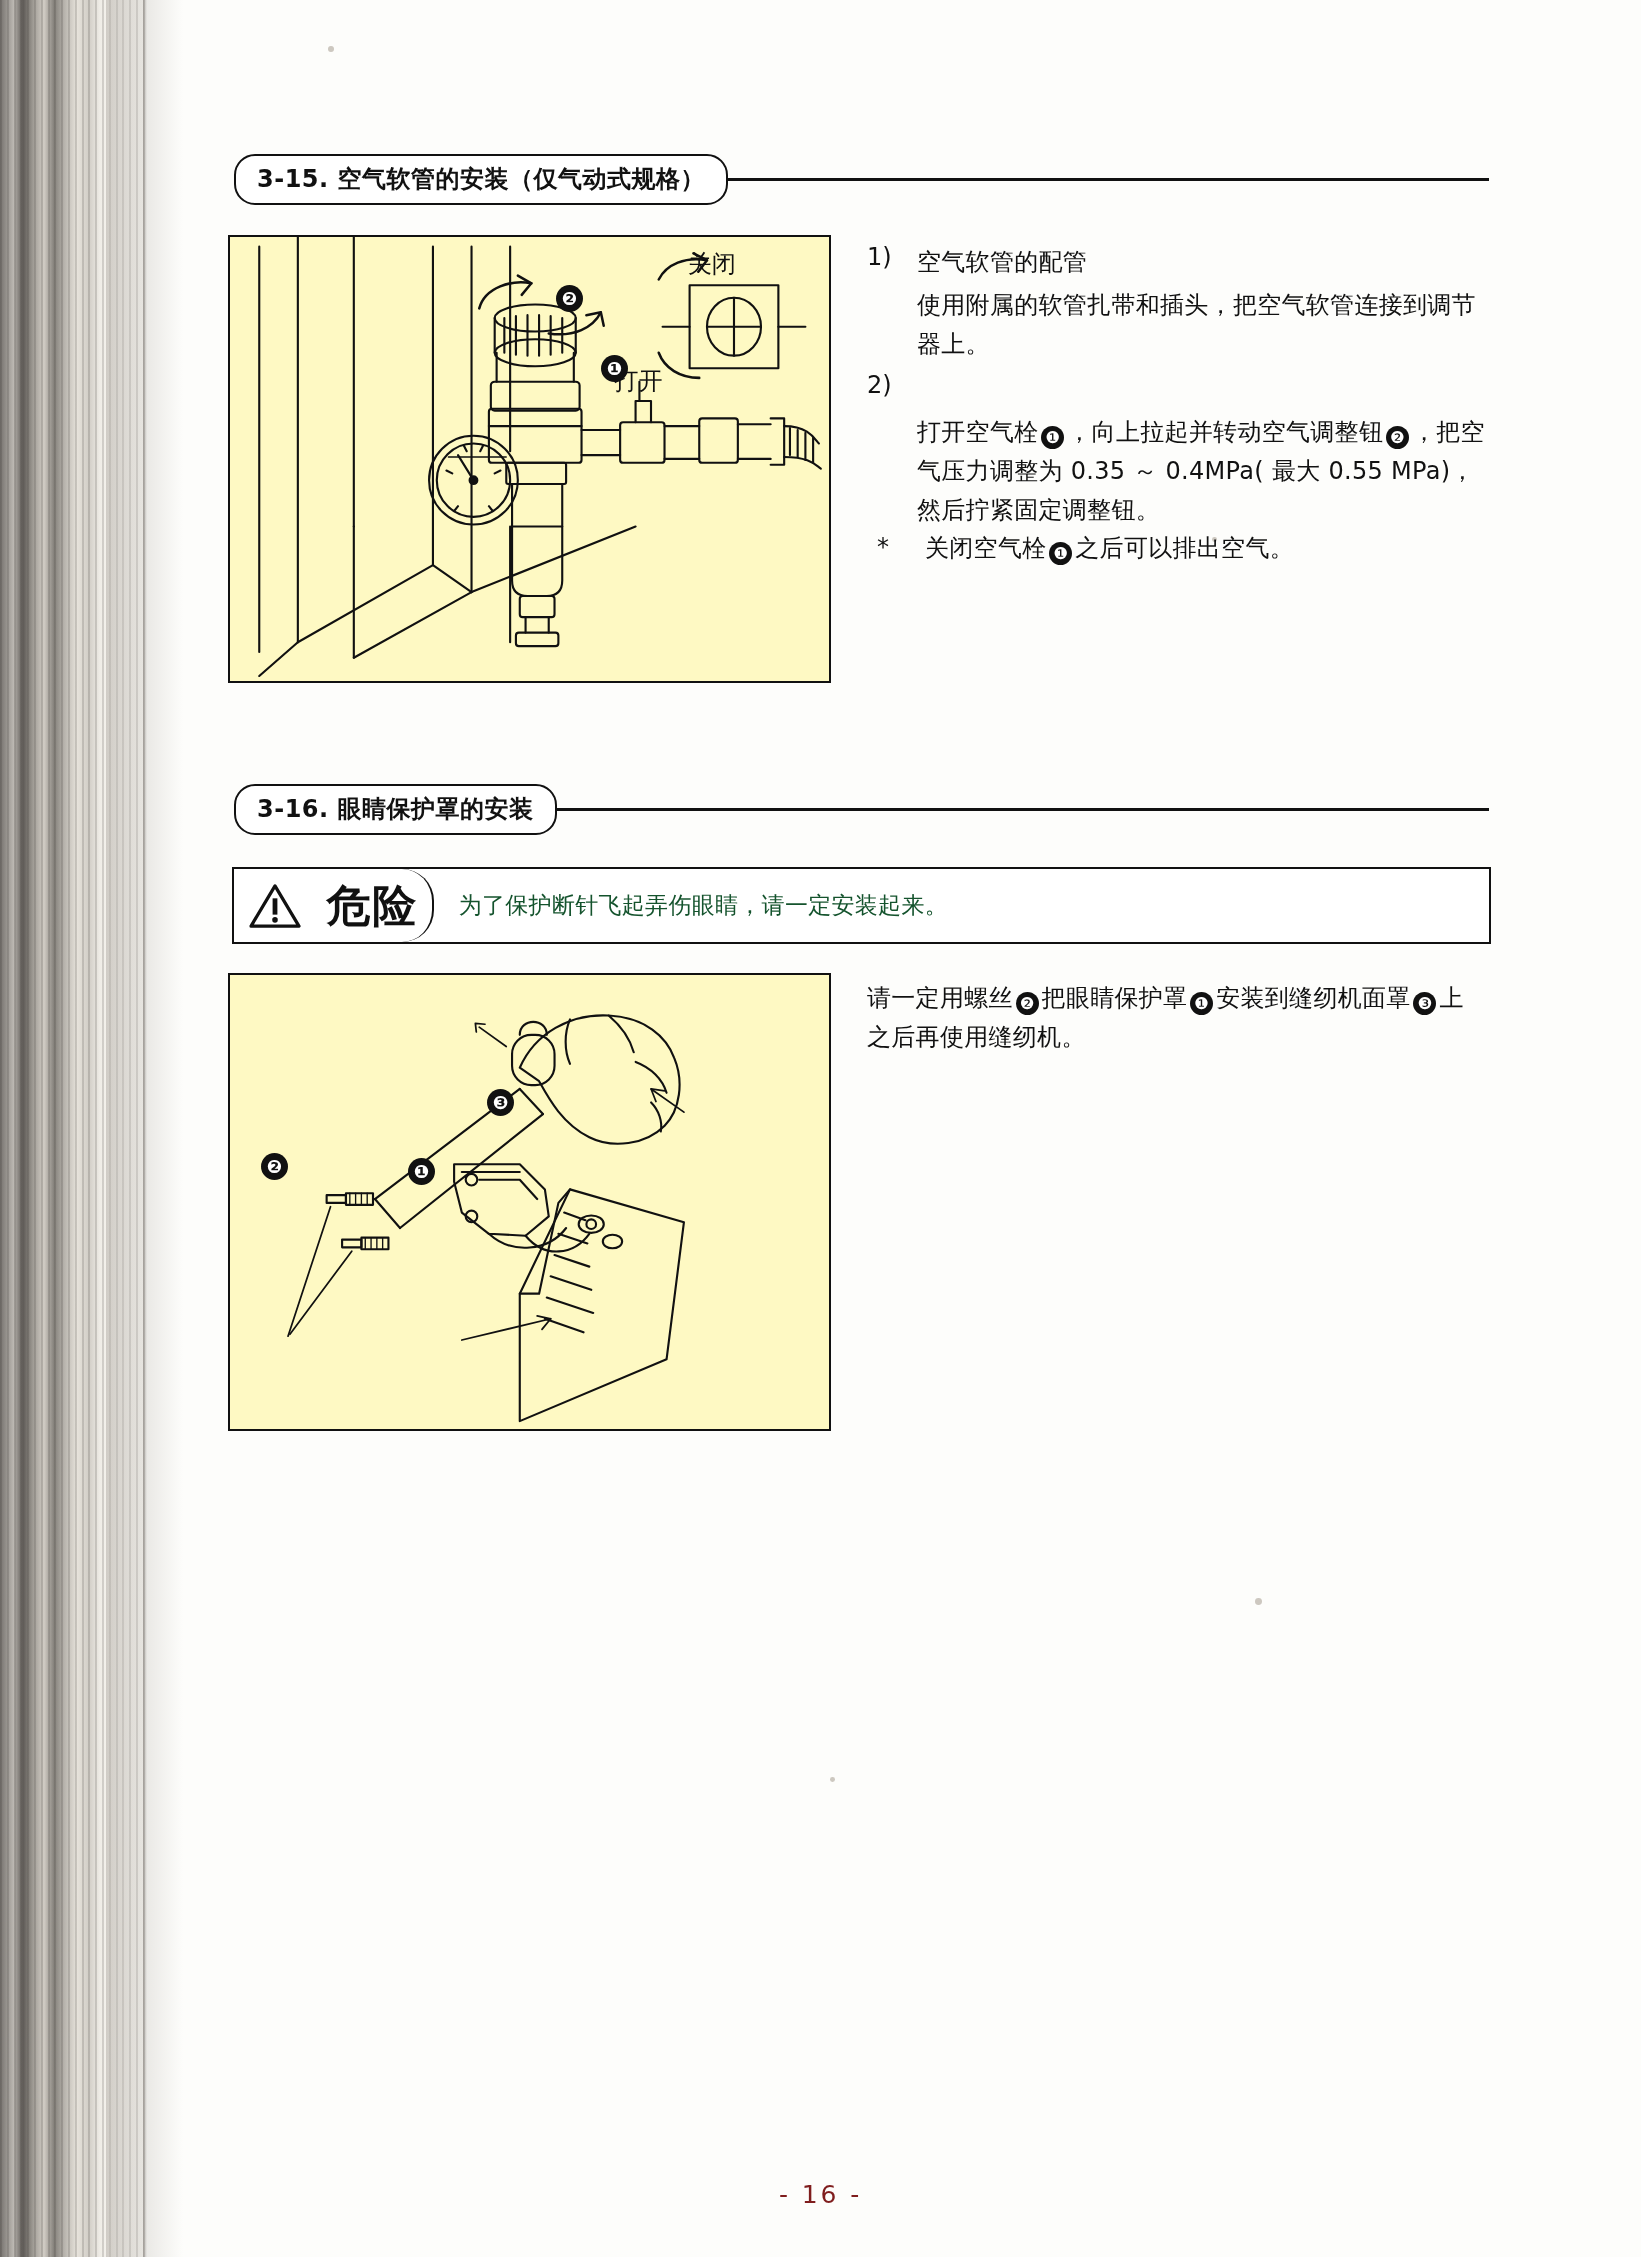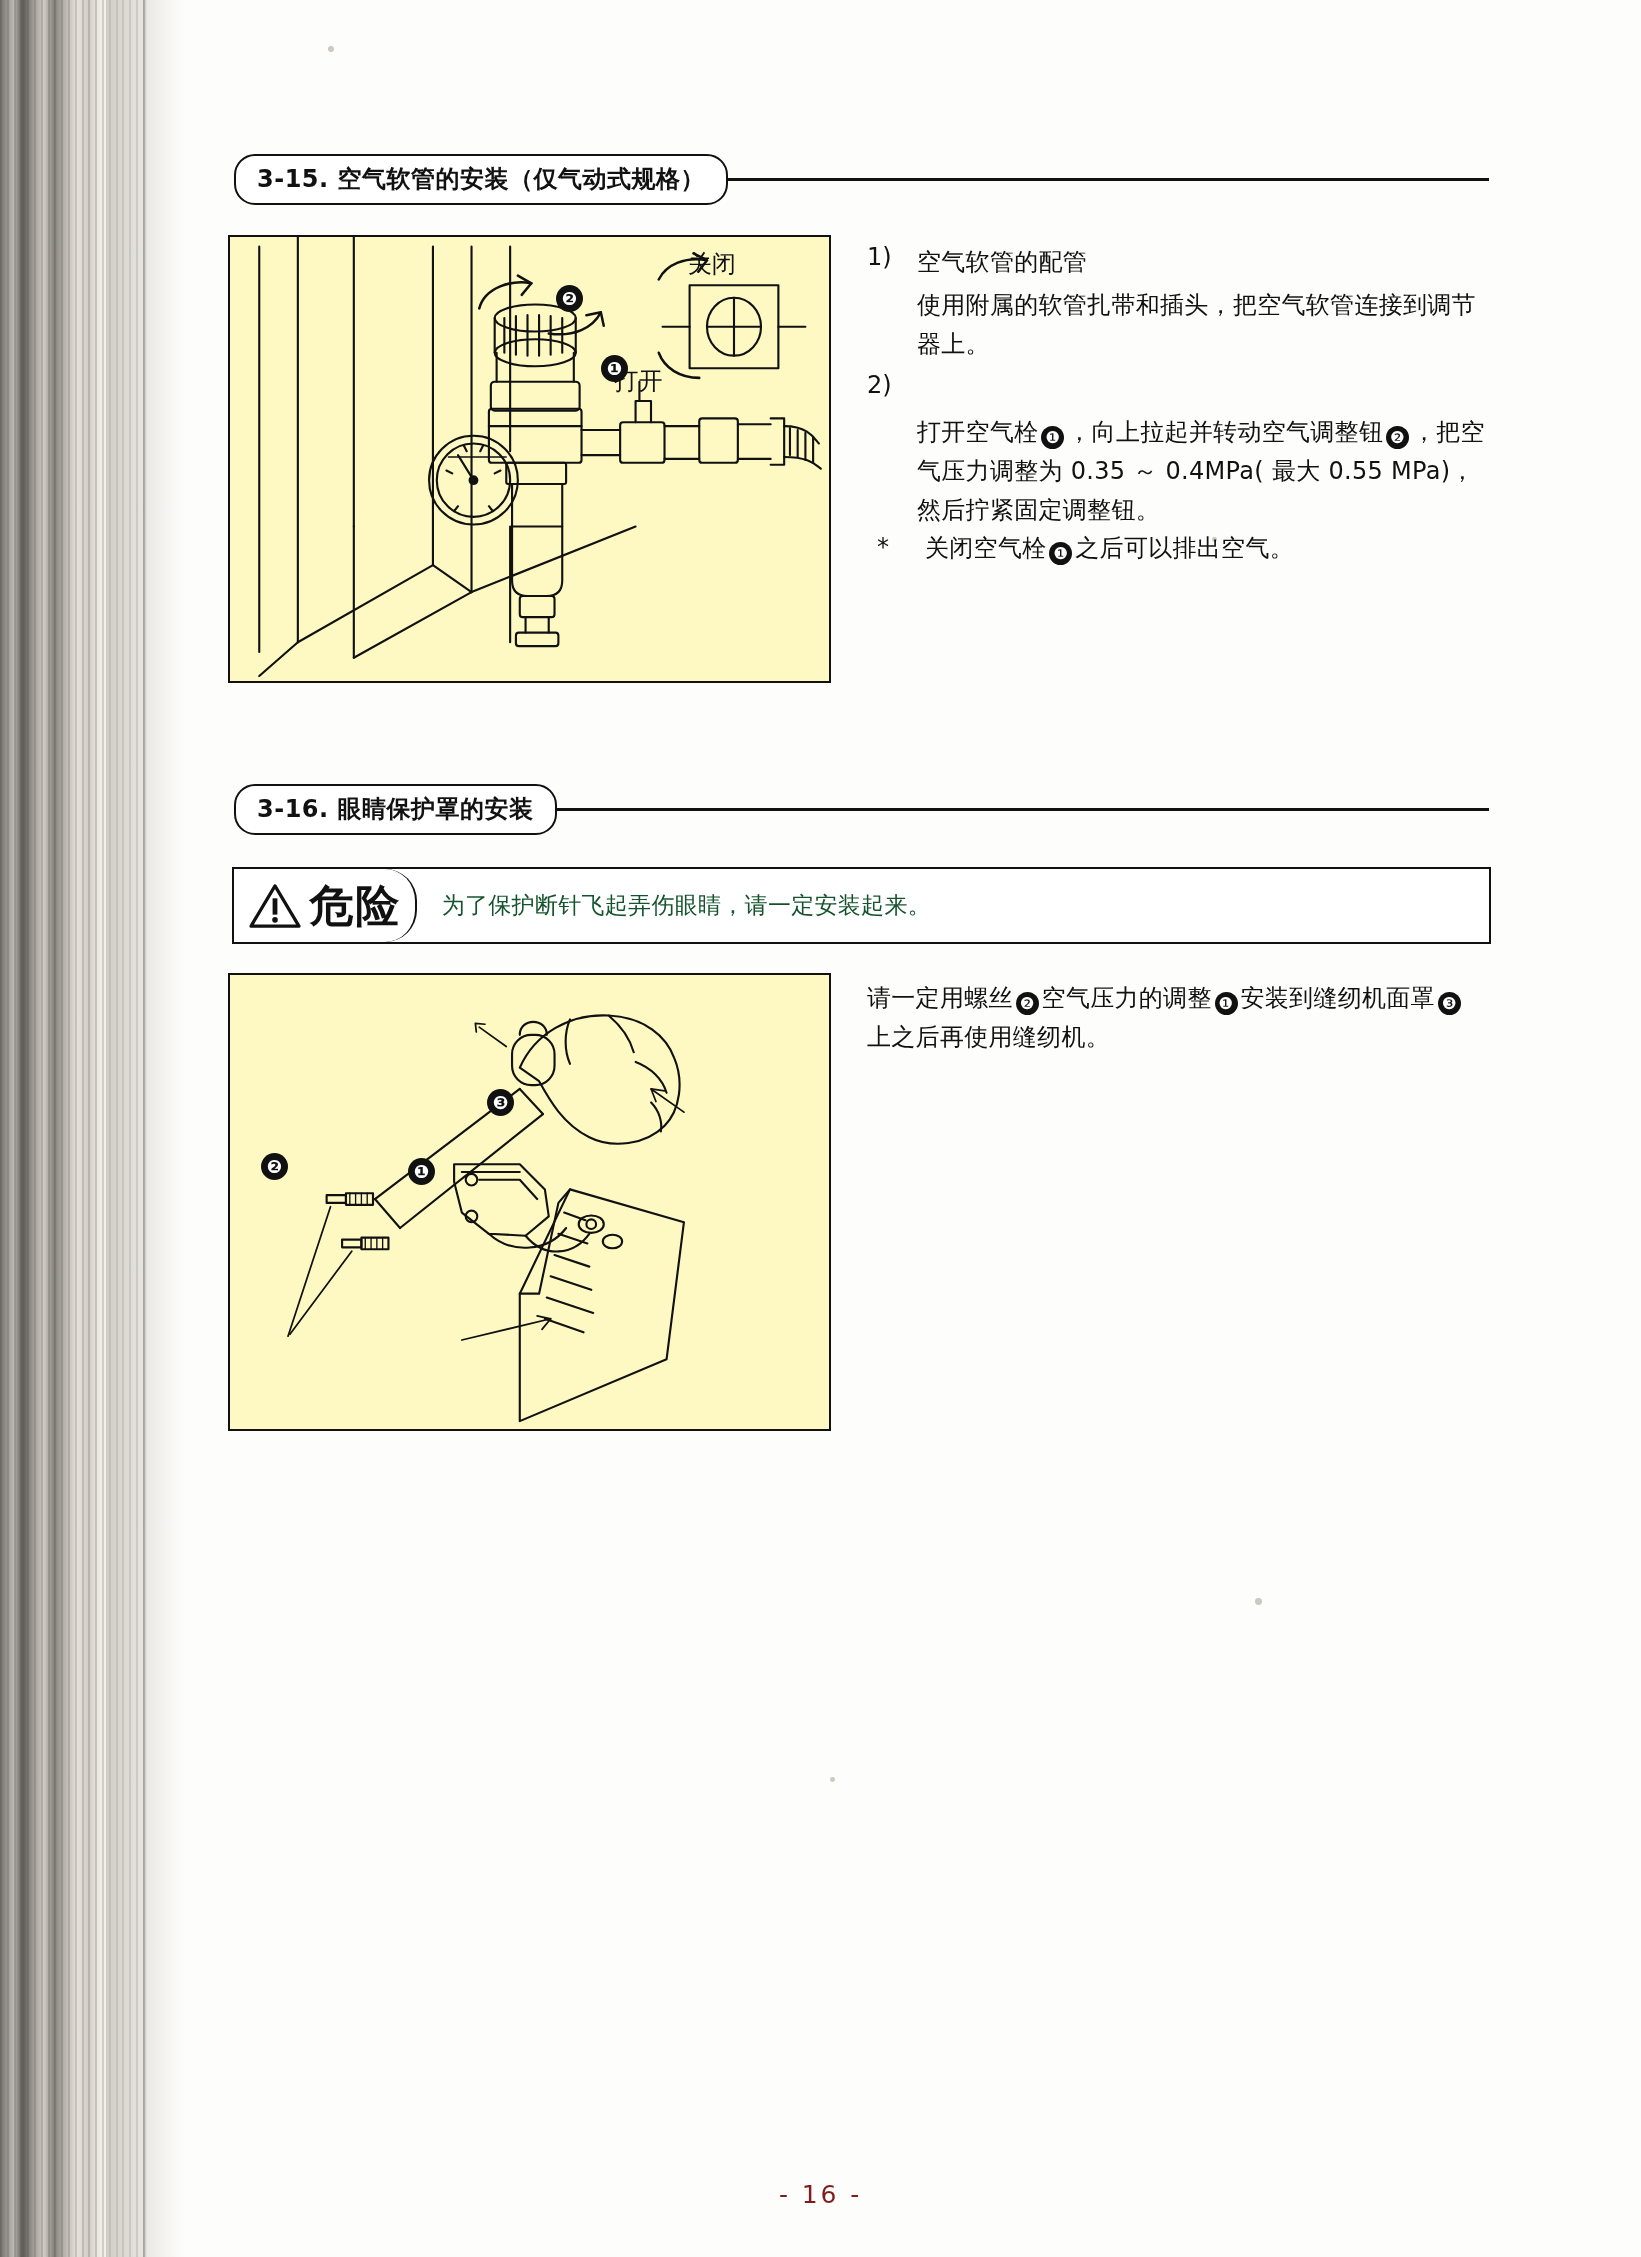--- a/index.html
+++ b/index.html
@@ -101,21 +101,21 @@
   }
 
   
   .danger-wrap {
     position:absolute;
     border:2.9px solid #111;
     display:flex; align-items:stretch;
     background:#fff;
   }
   .danger-left {
-    display:flex; align-items:center; gap:8px;
+    display:flex; align-items:center; gap:25px;
     padding:5.8px 13.5px 5.8px 15.4px;
     border-right:2.9px solid #111;
     border-radius:32px;
   }
   .danger-tri { width:52px; height:46px; }
   .danger-word {
     font-size:44px; font-weight:bold; letter-spacing:1.9px; color:#111;
     line-height:1;
   }
   .danger-text {
@@ -316,18 +316,18 @@
         <path d="M436 118 l5 13 M436 118 l14 2" stroke-width="1.8"></path>
       </g>
     </svg>
 
     <div class="badge-fig" style="left:257px; top:114px;">❸</div>
     <div class="badge-fig" style="left:31px; top:178px;">❷</div>
     <div class="badge-fig" style="left:178px; top:183px;">❶</div>
   </div>
 
   <div class="txt" style="left:867px; top:979px; width:618px;">
-    <span>请一定用螺丝</span><span class="badge">❷</span><span>空气压力的调整</span><span class="badge">❶</span><span>安装到缝纫机面罩</span><span class="badge">❸</span><span>上之后再使用缝纫机。</span>
+    <span>请一定用螺丝</span><span class="badge">❷</span><span>把眼睛保护罩</span><span class="badge">❶</span><span>安装到缝纫机面罩</span><span class="badge">❸</span><span>上之后再使用缝纫机。</span>
   </div>
 
   <div class="pageno" style="left:0; top:2180px;">- 16 -</div>
 </div>
 
 
 </body></html>

